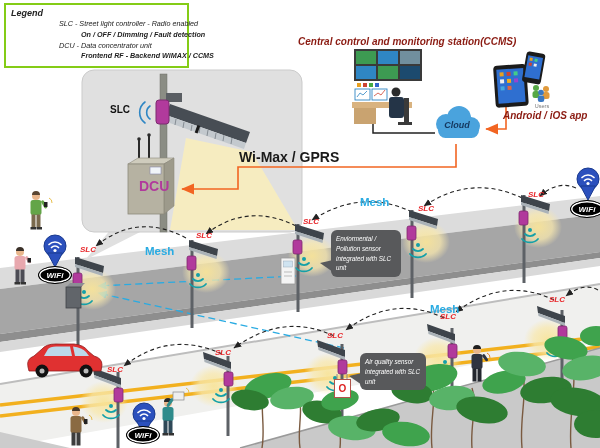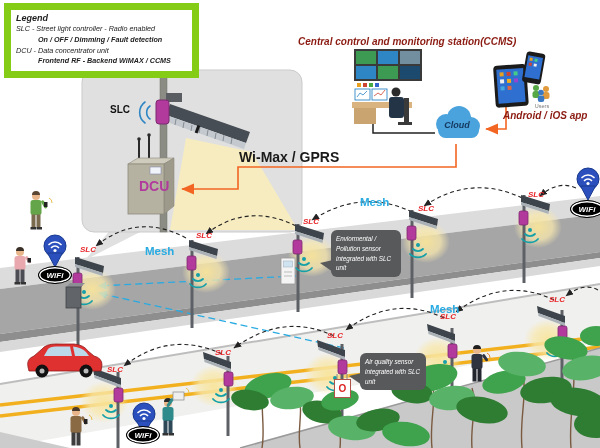--- a/index.html
+++ b/index.html
@@ -1,23 +1,23 @@
 <!DOCTYPE html>
 <html><head>
 <meta charset="utf-8">
 <style>
   html,body{margin:0;padding:0;background:#fff;}
   #canvas{position:relative;width:600px;height:448px;overflow:hidden;background:#fff;
           font-family:"Liberation Sans",sans-serif;}
   #scene{position:absolute;left:0;top:0;}
   .lbl{position:absolute;white-space:nowrap;line-height:1.1;}
-  .legend{position:absolute;left:4px;top:3px;width:172px;background:#fff;border:7px solid #84cc16;
+  .legend{position:absolute;left:4px;top:3px;width:172px;background:#fff;border:2px solid #84cc16;
           padding:3px 4px 4px 5px;font-style:italic;color:#222;}
   .legend .t{font-weight:bold;font-size:9px;margin-bottom:1px;}
-  .legend .l{font-size:7.2px;line-height:1.5;white-space:nowrap;}
+  .legend .l{font-size:7.2px;line-height:1.5;white-space:nowrap;margin-left:48px;}
   .legend .ind{padding-left:22px;font-weight:bold;}
   .ccms{left:298px;top:36px;width:298px;font-size:10px;font-style:italic;font-weight:600;color:#8b1b12;}
   .wimax{left:239px;top:150px;font-size:14px;font-weight:600;color:#1a1a1a;}
   .android{left:503px;top:110px;font-size:10px;font-style:italic;font-weight:600;color:#8b1b12;}
   .cloudlbl{left:438px;top:121px;width:38px;text-align:center;font-size:9px;font-weight:bold;
             font-style:italic;color:#14375e;}
   .dculbl{left:99px;top:179px;font-size:14px;font-weight:bold;color:#b13a9c;padding-left:40px;}
   .slcinset{left:110px;top:104px;font-size:10px;font-weight:bold;color:#111;}
   .mesh{font-size:11.5px;font-weight:600;color:#29abe2;}
   .slc{font-size:8px;font-weight:bold;font-style:italic;color:#e8262a;}

